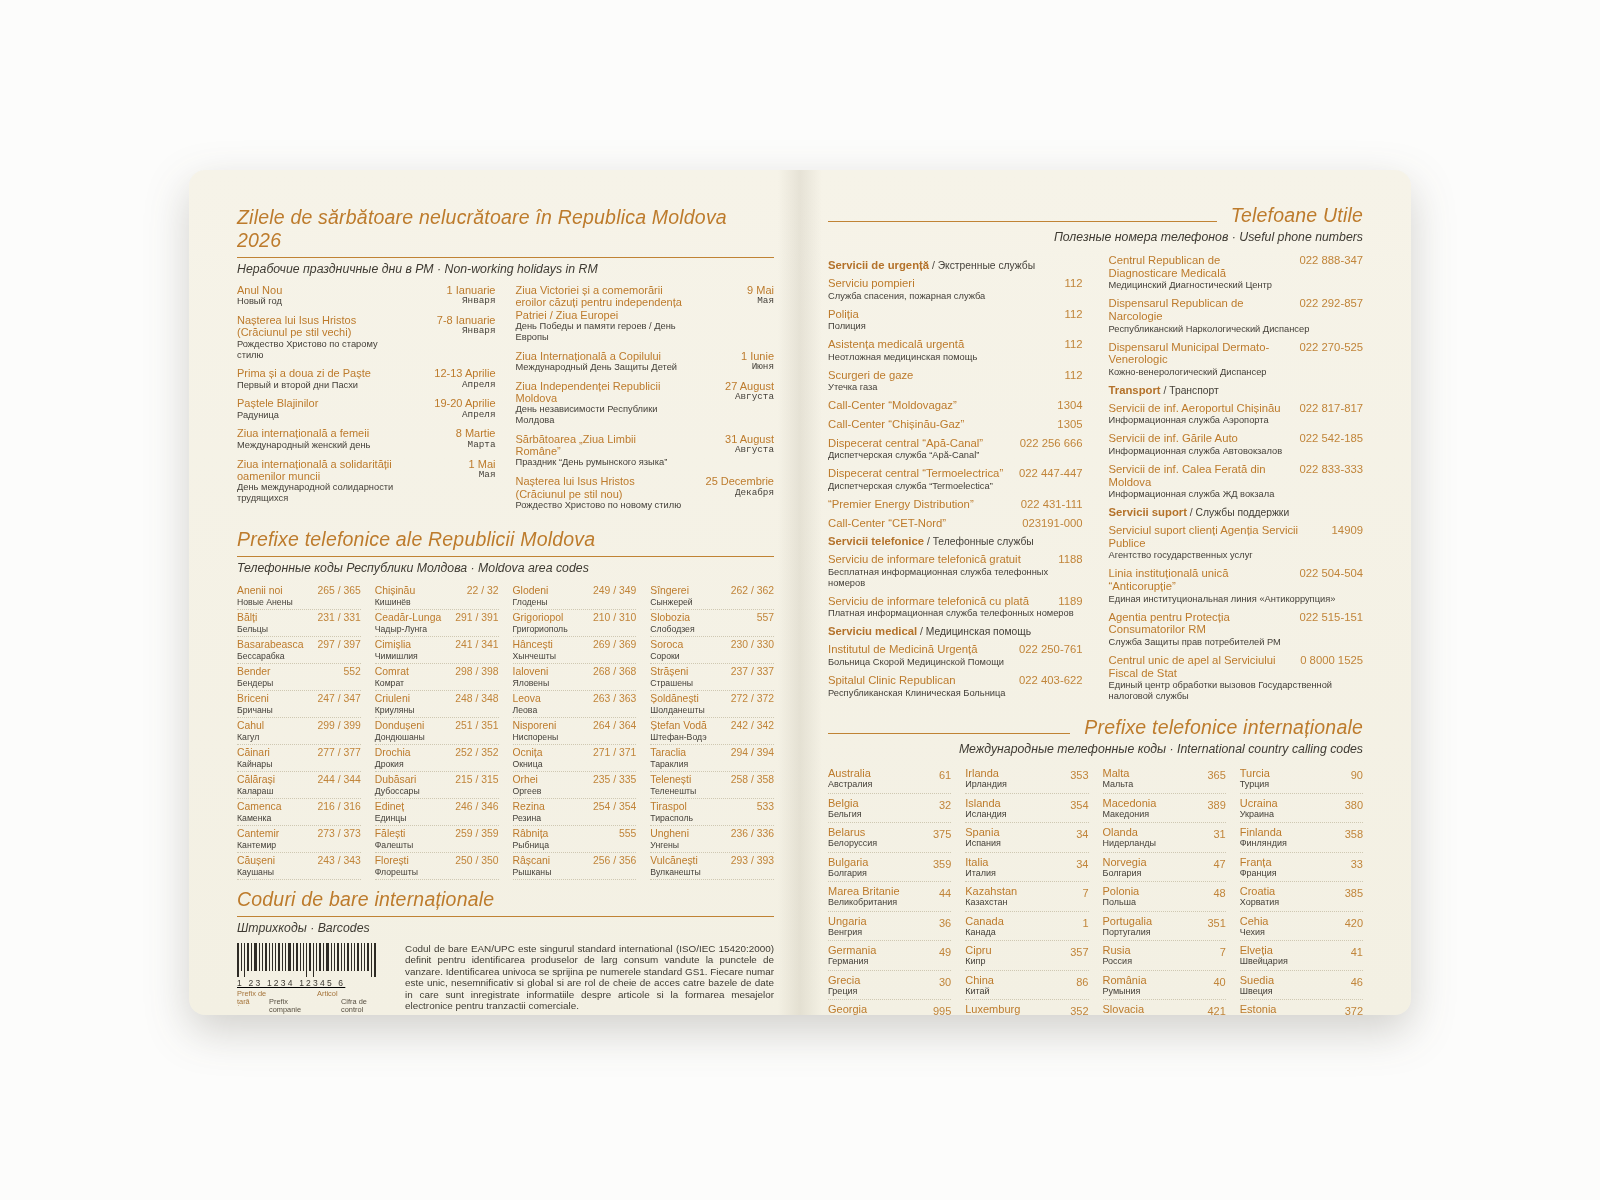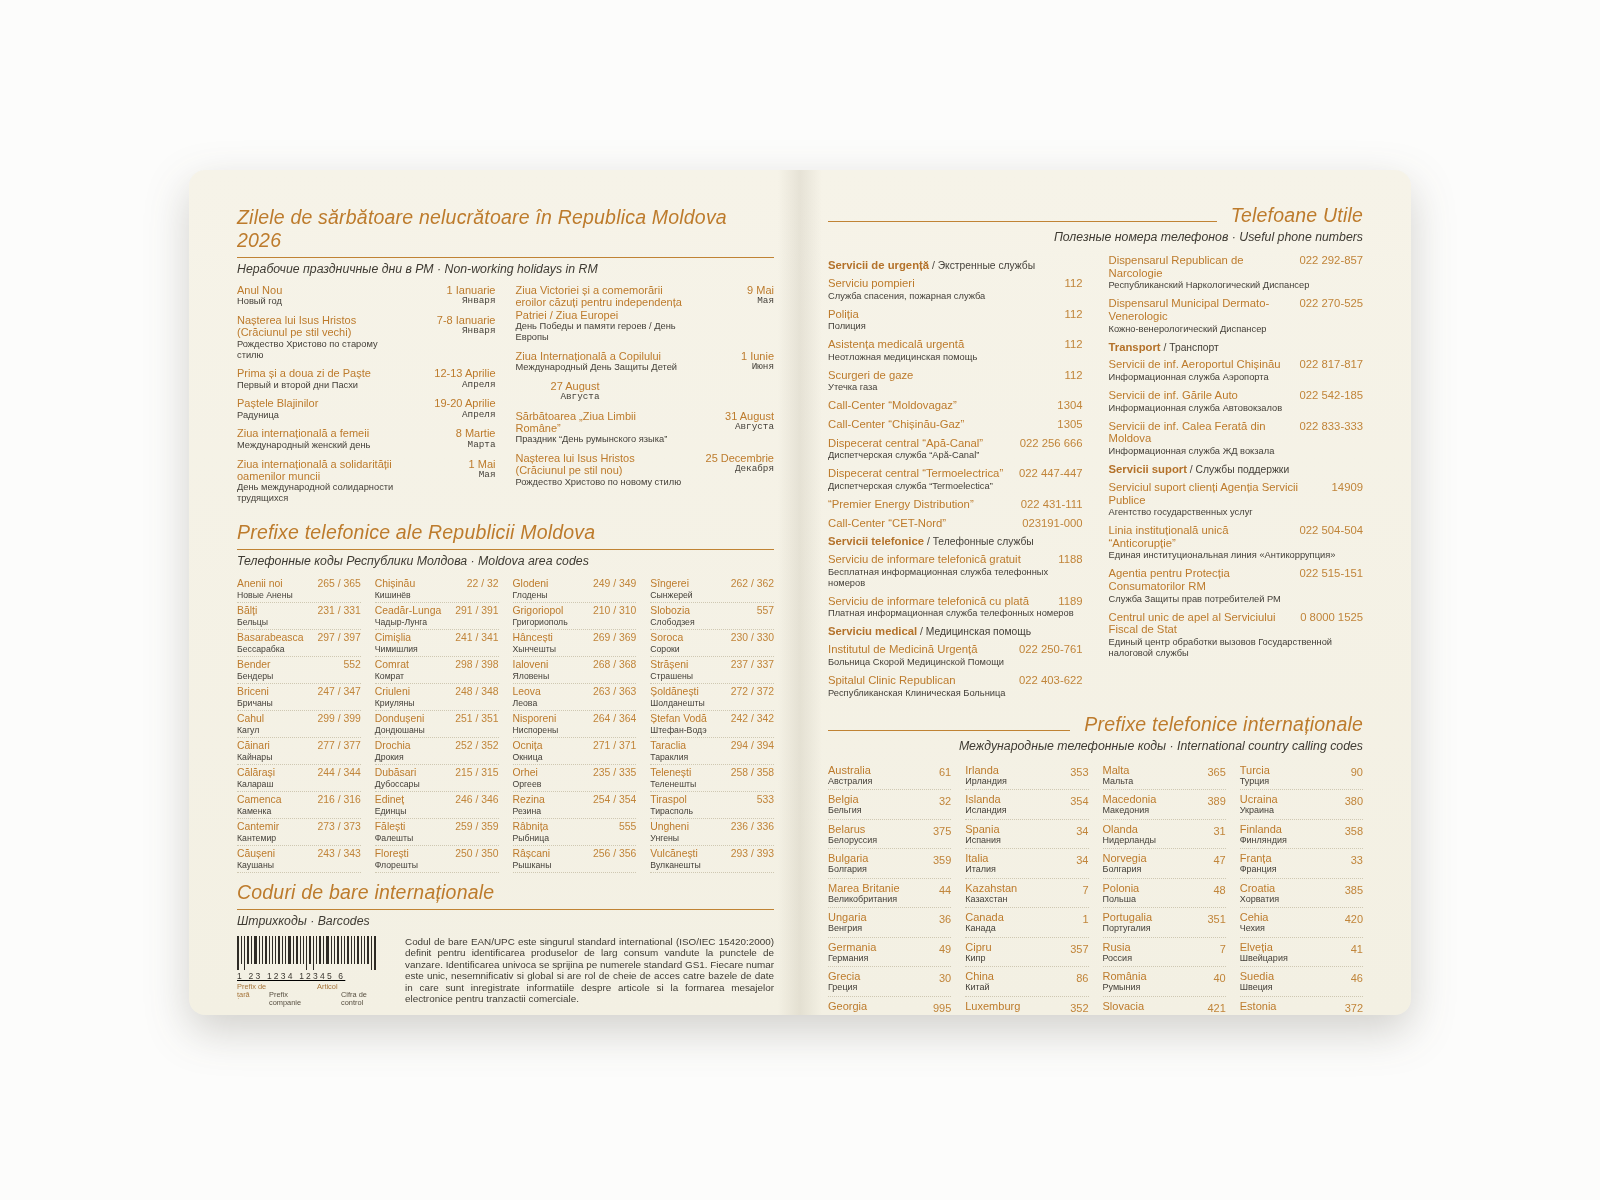--- a/index.html
+++ b/index.html
@@ -186,20 +186,24 @@
               <div class="hol-name">
                 <div class="hol-ro">Ziua Internațională a Copilului</div>
                 <div class="hol-ru">Международный День Защиты Детей</div>
               </div>
               <div class="hol-date">
                 <div class="hol-d">1 Iunie</div>
                 <div class="hol-m">Июня</div>
               </div>
             </div>
             <div class="hol-item">
+              <div class="hol-name">
+                <div class="hol-ro">Ziua Independenței Republicii Moldova</div>
+                <div class="hol-ru">День независимости Республики Молдова</div>
+              </div>
               <div class="hol-date">
                 <div class="hol-d">27 August</div>
                 <div class="hol-m">Августа</div>
               </div>
             </div>
             <div class="hol-item">
               <div class="hol-name">
                 <div class="hol-ro">Sărbătoarea „Ziua Limbii Române”</div>
                 <div class="hol-ru">Праздник “День румынского языка”</div>
               </div>
@@ -718,20 +722,27 @@
               <div class="ph-line">
                 <span class="ph-name">Spitalul Clinic Republican</span>
                 <span class="ph-num">022 403-622</span>
               </div>
               <div class="ph-ru">Республиканская Клиническая Больница</div>
             </div>
           </div>
         <div class="ph-col" id="ph-col2">
             <div class="ph-item">
               <div class="ph-line">
+                <span class="ph-name">Centrul Republican de Diagnosticare Medicală</span>
+                <span class="ph-num">022 888-347</span>
+              </div>
+              <div class="ph-ru">Медицинский Диагностический Центр</div>
+            </div>
+            <div class="ph-item">
+              <div class="ph-line">
                 <span class="ph-name">Dispensarul Republican de Narcologie</span>
                 <span class="ph-num">022 292-857</span>
               </div>
               <div class="ph-ru">Республиканский Наркологический Диспансер</div>
             </div>
             <div class="ph-item">
               <div class="ph-line">
                 <span class="ph-name">Dispensarul Municipal Dermato-Venerologic</span>
                 <span class="ph-num">022 270-525</span>
               </div>

